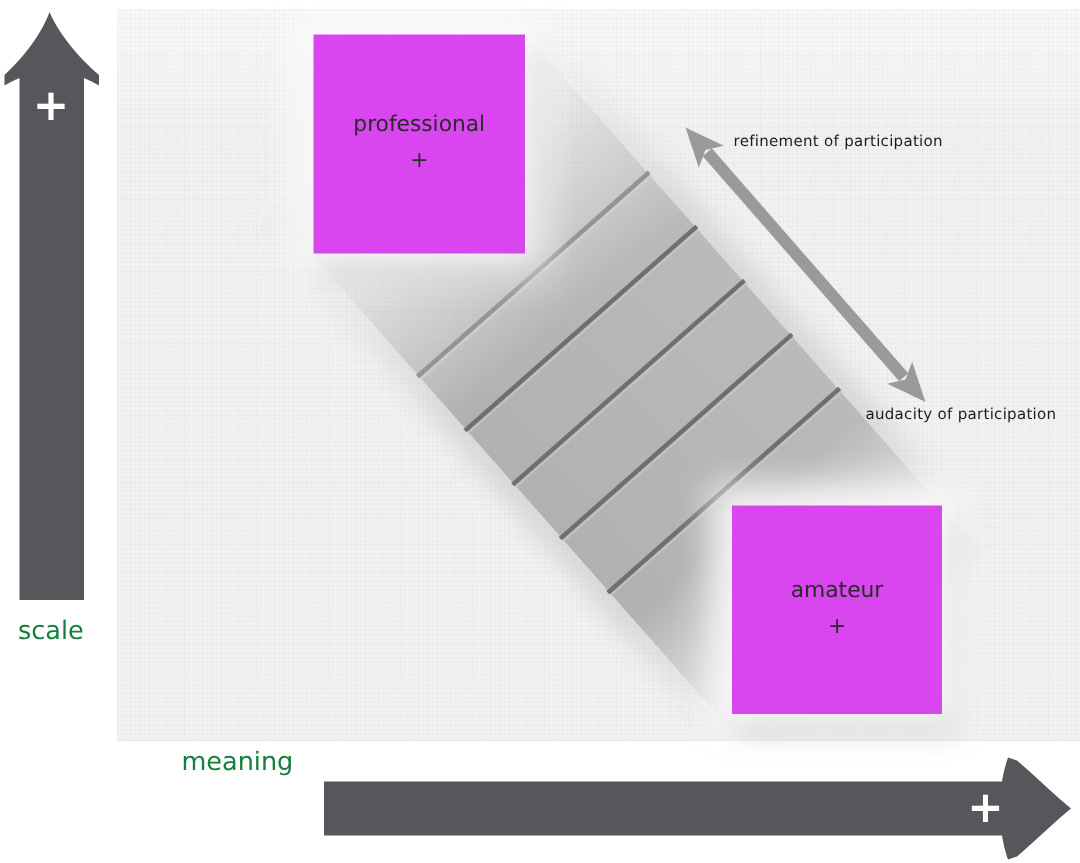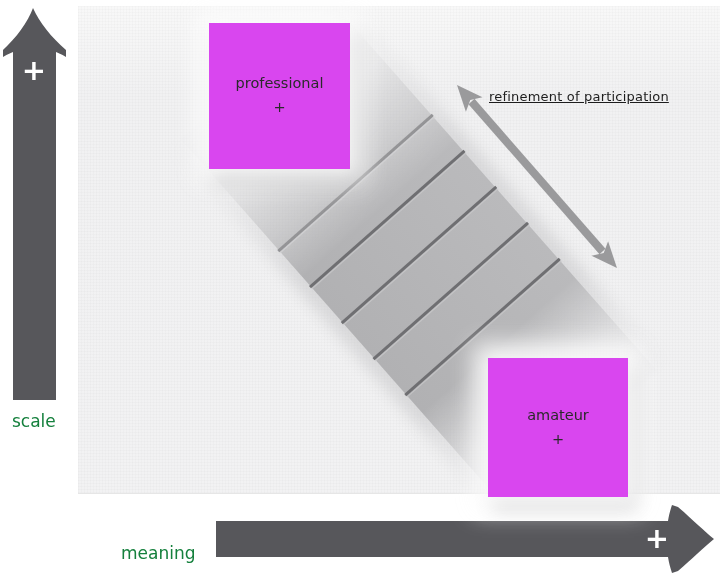--- a/index.html
+++ b/index.html
@@ -16,31 +16,31 @@
     border-bottom:1px solid #e6e6e6;
   }
   svg.layer{position:absolute;left:0;top:0;width:720px;height:575px;display:block;}
   .box{
     position:absolute;background:#d946ef;
     box-shadow:0 0 22px 14px rgba(252,252,252,0.92), 6px 11px 16px 1px rgba(45,45,50,0.30);
     display:flex;flex-direction:column;align-items:center;justify-content:center;
     text-align:center;font-size:14.5px;line-height:1.65;color:#2a2a2a;
   }
   .box-pro{left:209px;top:23px;width:141px;height:146px;}
-  .box-am{left:488px;top:358px;width:140px;height:139px;justify-content:center;}
+  .box-am{left:488px;top:337px;width:140px;height:139px;justify-content:center;}
   .axis-label{position:absolute;font-size:17px;color:#15803d;}
   .scale-label{left:12px;top:411px;}
-  .meaning-label{left:121px;top:543px;}
+  .meaning-label{left:121px;top:498px;}
   .arrow-plus{
     position:absolute;width:30px;text-align:center;color:#ffffff;
     font-size:29px;font-weight:bold;line-height:1;
   }
   .plus-v{left:19px;top:56px;}
   .plus-h{left:642px;top:524px;}
-  .diag-label{position:absolute;font-size:13px;letter-spacing:0.2px;color:#1d1d1d;white-space:nowrap;text-decoration:underline;}
+  .diag-label{position:absolute;font-size:10px;letter-spacing:0.2px;color:#1d1d1d;white-space:nowrap;}
   .refinement-label{left:489px;top:89px;}
   .audacity-label{left:577px;top:271px;}
 </style>
 </head>
 <body>
 
 <div class="canvas">
 
   <div class="stage"></div>
 
@@ -112,14 +112,15 @@
     <span>+</span>
   </div>
 
   <span class="arrow-plus plus-v">+</span>
   <span class="arrow-plus plus-h">+</span>
 
   <span class="axis-label scale-label">scale</span>
   <span class="axis-label meaning-label">meaning</span>
 
   <span class="diag-label refinement-label">refinement of participation</span>
+  <span class="diag-label audacity-label">audacity of participation</span>
 
 </div>
 
 </body></html>

